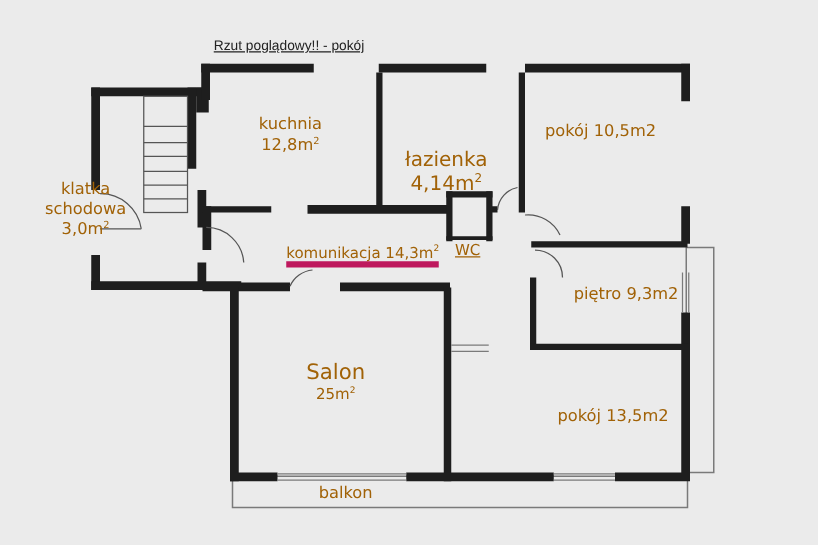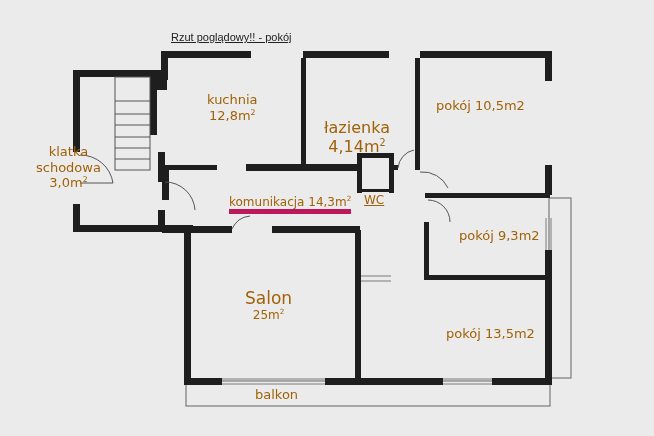--- a/index.html
+++ b/index.html
@@ -130,21 +130,21 @@
 </div>
 
 <div class="lbl" style="left:436px; top:98px; font-size:13px;">pokój 10,5m2</div>
 
 <div class="lbl" style="left:364px; top:166px; font-size:12px; text-decoration:underline;margin-top:27px;">WC</div>
 
 <div class="lbl" style="left:229px; top:195px; font-size:12px; border-bottom:5px solid #be185d;">
   <span>komunikacja 14,3m</span><sup>2</sup>
 </div>
 
-<div class="lbl" style="left:459px; top:228px; font-size:13px;">pokój 9,3m2</div>
+<div class="lbl" style="left:459px; top:228px; font-size:13px;">piętro 9,3m2</div>
 
 <div class="lbl" style="left:245px; top:288px;">
   <div style="font-size:17px;">Salon</div>
   <div style="font-size:12px;"><span>25m</span><sup>2</sup></div>
 </div>
 
 <div class="lbl" style="left:446px; top:326px; font-size:13px;">pokój 13,5m2</div>
 
 <div class="lbl" style="left:255px; top:387px; font-size:13px;">balkon</div>
 

